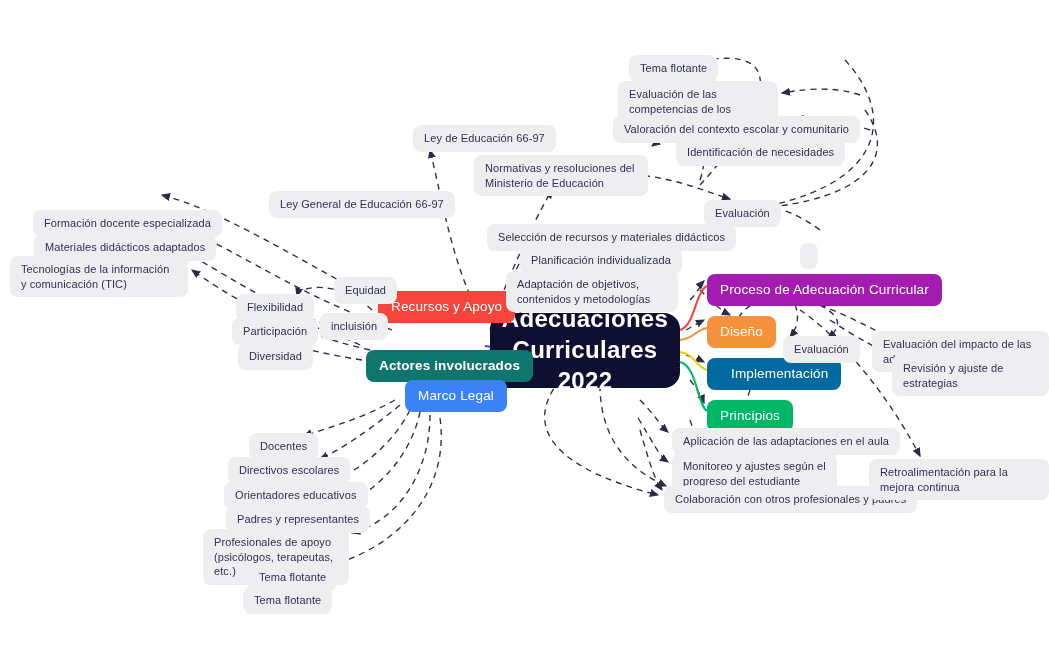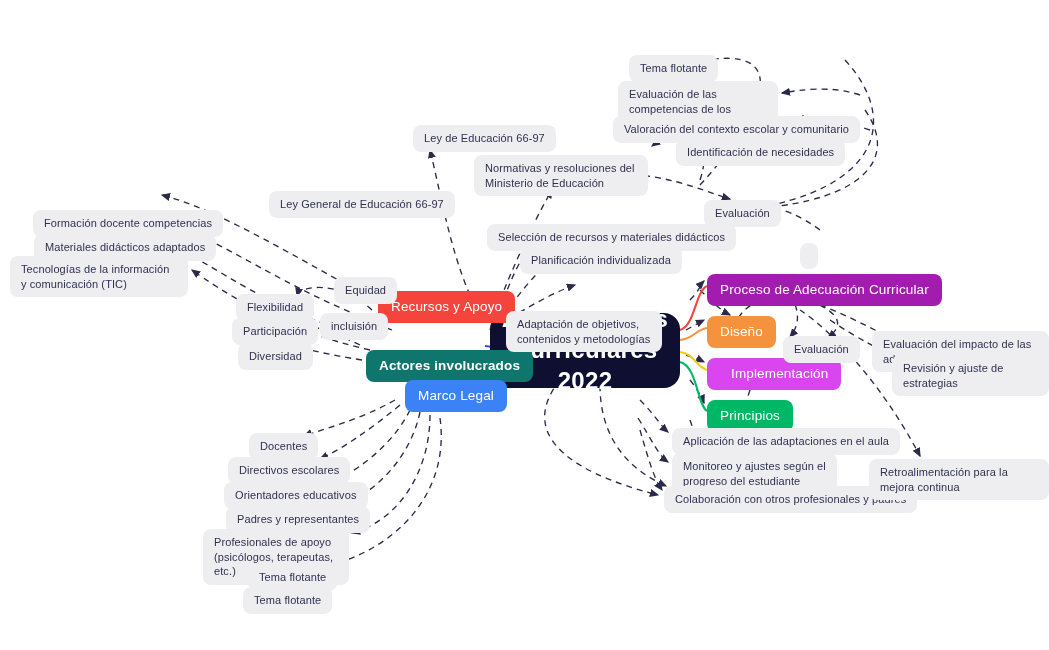--- a/index.html
+++ b/index.html
@@ -149,36 +149,36 @@
   </svg>
 
   <div class="node root" style="left:490px;top:313px;width:190px;height:75px;">Adecuaciones
 Curriculares 2022</div>
 
   <div class="node branch" style="left:378px;top:291px;background:#f4443c;">Recursos y Apoyo</div>
   <div class="node branch" style="left:366px;top:350px;background:#0f766e;font-weight:bold;">Actores involucrados</div>
   <div class="node branch" style="left:405px;top:380px;background:#3b82f6;">Marco Legal</div>
   <div class="node branch" style="left:707px;top:274px;background:#a21caf;">Proceso de Adecuación Curricular</div>
   <div class="node branch" style="left:707px;top:316px;background:#f5923e;">Diseño</div>
-  <div class="node branch" style="left:707px;top:358px;background:#d946ef;padding-left:24px;">Implementación</div>
+  <div class="node branch" style="left:707px;top:358px;background:#0369a1;padding-left:24px;">Implementación</div>
   <div class="node branch" style="left:707px;top:400px;background:#00b765;">Principios</div>
 
   <div class="node leaf" style="left:629px;top:55px;">Tema flotante</div>
   <div class="node leaf" style="left:618px;top:81px;width:160px;">Evaluación de las competencias de los estudiantes</div>
   <div class="node leaf" style="left:613px;top:116px;">Valoración del contexto escolar y comunitario</div>
   <div class="node leaf" style="left:676px;top:139px;">Identificación de necesidades</div>
   <div class="node leaf" style="left:704px;top:200px;">Evaluación</div>
   <div class="node leaf" style="left:413px;top:125px;">Ley de Educación 66-97</div>
   <div class="node leaf" style="left:474px;top:155px;width:174px;">Normativas y resoluciones del Ministerio de Educación</div>
   <div class="node leaf" style="left:487px;top:224px;">Selección de recursos y materiales didácticos</div>
   <div class="node leaf" style="left:520px;top:247px;">Planificación individualizada</div>
-  <div class="node leaf" style="left:506px;top:271px;width:156px;margin-top:40px;">Adaptación de objetivos, contenidos y metodologías</div>
+  <div class="node leaf" style="left:506px;top:271px;width:172px;">Adaptación de objetivos, contenidos y metodologías</div>
   <div class="node leaf" style="left:269px;top:191px;">Ley General de Educación 66-97</div>
   <div class="node leaf" style="left:39px;top:186px;margin-top:28px;">Programas de apoyo y tutoría</div>
-  <div class="node leaf" style="left:33px;top:210px;">Formación docente competencias</div>
+  <div class="node leaf" style="left:33px;top:210px;">Formación docente especializada</div>
   <div class="node leaf" style="left:34px;top:234px;">Materiales didácticos adaptados</div>
   <div class="node leaf" style="left:10px;top:256px;width:178px;">Tecnologías de la información y comunicación (TIC)</div>
   <div class="node leaf" style="left:334px;top:277px;">Equidad</div>
   <div class="node leaf" style="left:236px;top:294px;">Flexibilidad</div>
   <div class="node leaf" style="left:320px;top:313px;">incluisión</div>
   <div class="node leaf" style="left:232px;top:318px;">Participación</div>
   <div class="node leaf" style="left:238px;top:343px;">Diversidad</div>
   <div class="node leaf" style="left:249px;top:433px;">Docentes</div>
   <div class="node leaf" style="left:228px;top:457px;">Directivos escolares</div>
   <div class="node leaf" style="left:224px;top:482px;">Orientadores educativos</div>

